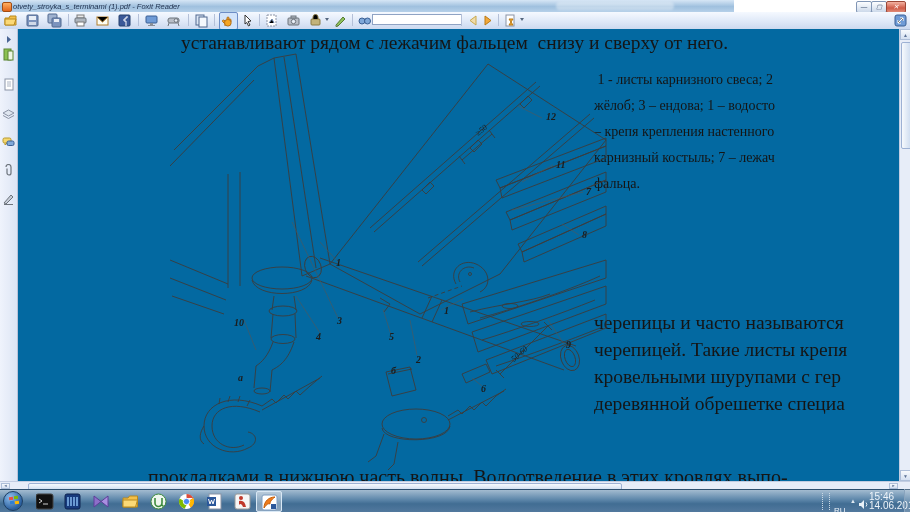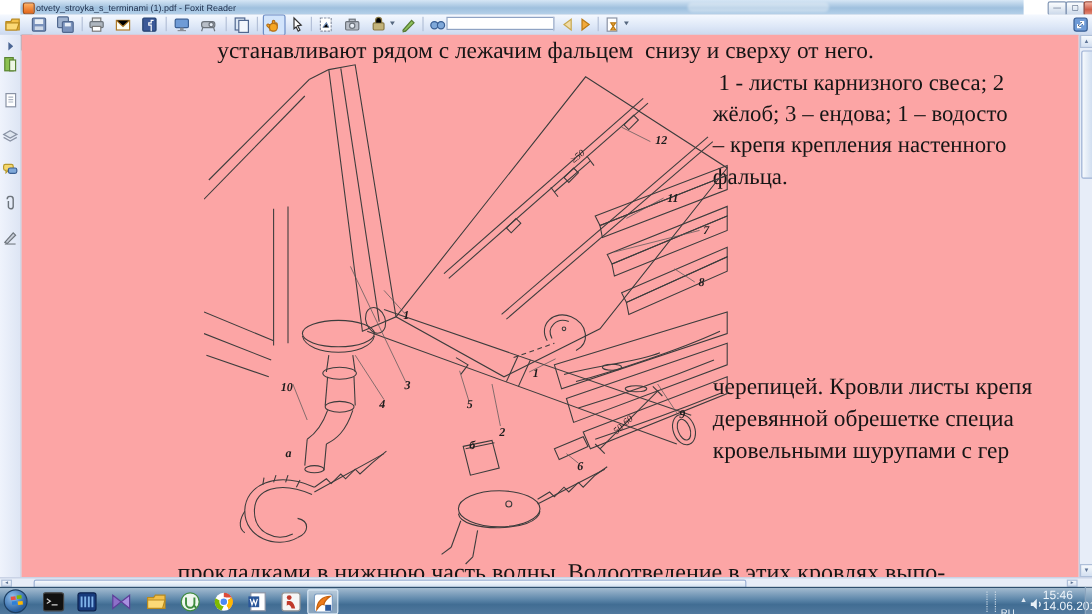--- a/index.html
+++ b/index.html
@@ -1,21 +1,21 @@
 <!DOCTYPE html>
 <html><head>
 <meta charset="utf-8">
 <style>
   html,body{margin:0;padding:0;background:#222;}
   #win{position:relative;width:910px;height:512px;overflow:hidden;background:#fff;
        font-family:"Liberation Sans",sans-serif;}
   .abs{position:absolute;}
   
-  #titlebar{left:17px;top:0;width:836px;height:12px;
-    background:linear-gradient(#d6e6f5,#9fc0de 55%,#b5d0e9);border-bottom:1px solid #7e9ec2;}
+  #titlebar{left:0;top:0;width:734px;height:12px;
+    background:linear-gradient(#d6e6f5,#9fc0de 55%,#b5d0e9);border-bottom:1px solid #7e9ec2;font-style:italic;}
   #title-text{left:13px;top:2px;font-size:7.5px;color:#1d2e4b;white-space:nowrap;}
   #app-ico{left:2px;top:2px;width:8px;height:8px;background:linear-gradient(#ffb062,#e2661c);
     border-radius:2px;border:1px solid #a34d12;}
   #bg-win-hl{left:556px;top:2px;width:118px;height:8px;border-radius:4px;
     background:rgba(255,255,255,.35);filter:blur(1px);}
   .wbtn{top:1px;height:10px;border:1px solid #8196b5;border-radius:2px;font-size:6.5px;
     line-height:9px;text-align:center;color:#3e5170;
     background:linear-gradient(#fdfeff,#ccd9ea);}
   #btn-close{background:linear-gradient(#f3b3a2,#cf5d49 60%,#e08a77);color:#fff;border-color:#9c4837;}
   
@@ -26,35 +26,35 @@
   #hand-box{left:219px;top:0;width:17px;height:16px;border:1px solid #6e8ec6;background:#d2e4fb;border-radius:2px;}
   #tb-search{left:372px;top:2px;width:84px;height:9px;font-size:8px;border:1px solid #8fa3c4;padding:0 2px;}
   .caret{position:absolute;top:6px;width:0;height:0;border-left:2.5px solid transparent;
     border-right:2.5px solid transparent;border-top:3px solid #55677f;}
   
   #sidebar{left:0;top:29px;width:17px;height:452px;border-right:1px solid #b9c3d9;
     background:linear-gradient(90deg,#eff3fc,#dde5f4);}
   .sic{position:absolute;left:2px;width:13px;height:13px;}
   #panel-grip{left:18px;top:29px;width:7px;height:11px;background:#a9aeb5;border:1px solid #8d9299;}
   
-  #page{left:18px;top:29px;width:881px;height:452px;background:#fca5a5;overflow:hidden;text-decoration:underline;}
+  #page{left:18px;top:29px;width:881px;height:452px;background:#0369a1;overflow:hidden;text-decoration:underline;}
   #vscroll{left:899px;top:29px;width:11px;height:452px;background:#e7edf8;border-left:1px solid #c2cde2;}
   .varrow{left:0;width:11px;height:11px;background:linear-gradient(#f7fafd,#d4e0f1);
     border:1px solid #aebfd9;box-sizing:border-box;font-size:5px;line-height:10px;text-align:center;color:#5d7396;}
   #vthumb{left:1px;top:13px;width:9px;height:105px;border:1px solid #9db1d4;border-radius:2px;
     background:linear-gradient(90deg,#f7fafd,#ccdbef);}
   #hscroll{left:0;top:481px;width:910px;height:8px;background:#e7edf8;border-top:1px solid #c2cde2;box-sizing:border-box;}
   .harrow{top:1px;width:9px;height:6px;background:linear-gradient(#f7fafd,#d4e0f1);
     border:1px solid #aebfd9;box-sizing:border-box;font-size:4px;line-height:4px;text-align:center;color:#5d7396;}
   #hthumb{left:28px;top:1px;width:592px;height:6px;border:1px solid #9db1d4;border-radius:2px;
     background:linear-gradient(#f7fafd,#ccdbef);}
   
   .serif{font-family:"Liberation Serif",serif;color:#151515;}
   #top-line{left:163px;top:3px;font-size:19.5px;white-space:pre;}
-  #caption-lines{left:576px;top:28px;font-size:19px;line-height:26px;}
+  #caption-lines{left:576px;top:38px;font-size:14px;line-height:26px;}
   #body-lines{left:576px;top:280px;font-size:19.5px;line-height:27px;}
   .cap-line,.body-line{white-space:pre;}
   #bottom-line{left:130px;top:437px;font-size:20px;white-space:pre;}
   
   #figure{left:152px;top:23px;}
   #figure path,#figure ellipse,#figure line,#figure polyline,#figure circle
     {fill:none;stroke:#3c3c3c;stroke-width:.9;}
   #figure .leader{stroke:#555;stroke-width:.6;}
   #figure .dash{stroke-dasharray:4 3;}
   .fig-label{font-family:"Liberation Serif",serif;font-style:italic;font-weight:bold;
@@ -246,26 +246,28 @@
         </svg></span>
   </div>
   <div class="abs" id="panel-grip"></div>
 
   <div class="abs" id="page">
     <div class="abs serif" id="top-line">устанавливают рядом с лежачим фальцем  снизу и сверху от него.</div>
     <div class="abs serif" id="caption-lines">
         <div class="cap-line"> 1 - листы карнизного свеса; 2</div>
         <div class="cap-line">жёлоб; 3 – ендова; 1 – водосто</div>
         <div class="cap-line">– крепя крепления настенного</div>
+        <div class="cap-line">карнизный костыль; 7 – лежач</div>
         <div class="cap-line">фальца.</div>
       </div>
     <div class="abs serif" id="body-lines">
-        <div class="body-line">черепицей. Кровли листы крепя</div>
+        <div class="body-line">черепицы и часто называются</div>
+        <div class="body-line">черепицей. Такие листы крепя</div>
+        <div class="body-line">кровельными шурупами с гер</div>
         <div class="body-line">деревянной обрешетке специа</div>
-        <div class="body-line">кровельными шурупами с гер</div>
       </div>
     <div class="abs serif" id="bottom-line">прокладками в нижнюю часть волны. Водоотведение в этих кровлях выпо-</div>
 
     <svg class="abs" id="figure" width="438" height="420" viewBox="0 0 438 420">
       <defs>
         <pattern id="hatch" patternUnits="userSpaceOnUse" width="5" height="5">
           <path d="M0,5 L5,0" stroke="#3c3c3c" stroke-width=".7"></path>
         </pattern>
         <pattern id="hatch2" patternUnits="userSpaceOnUse" width="4" height="4">
           <path d="M0,4 L4,0" stroke="#555" stroke-width=".5"></path>

